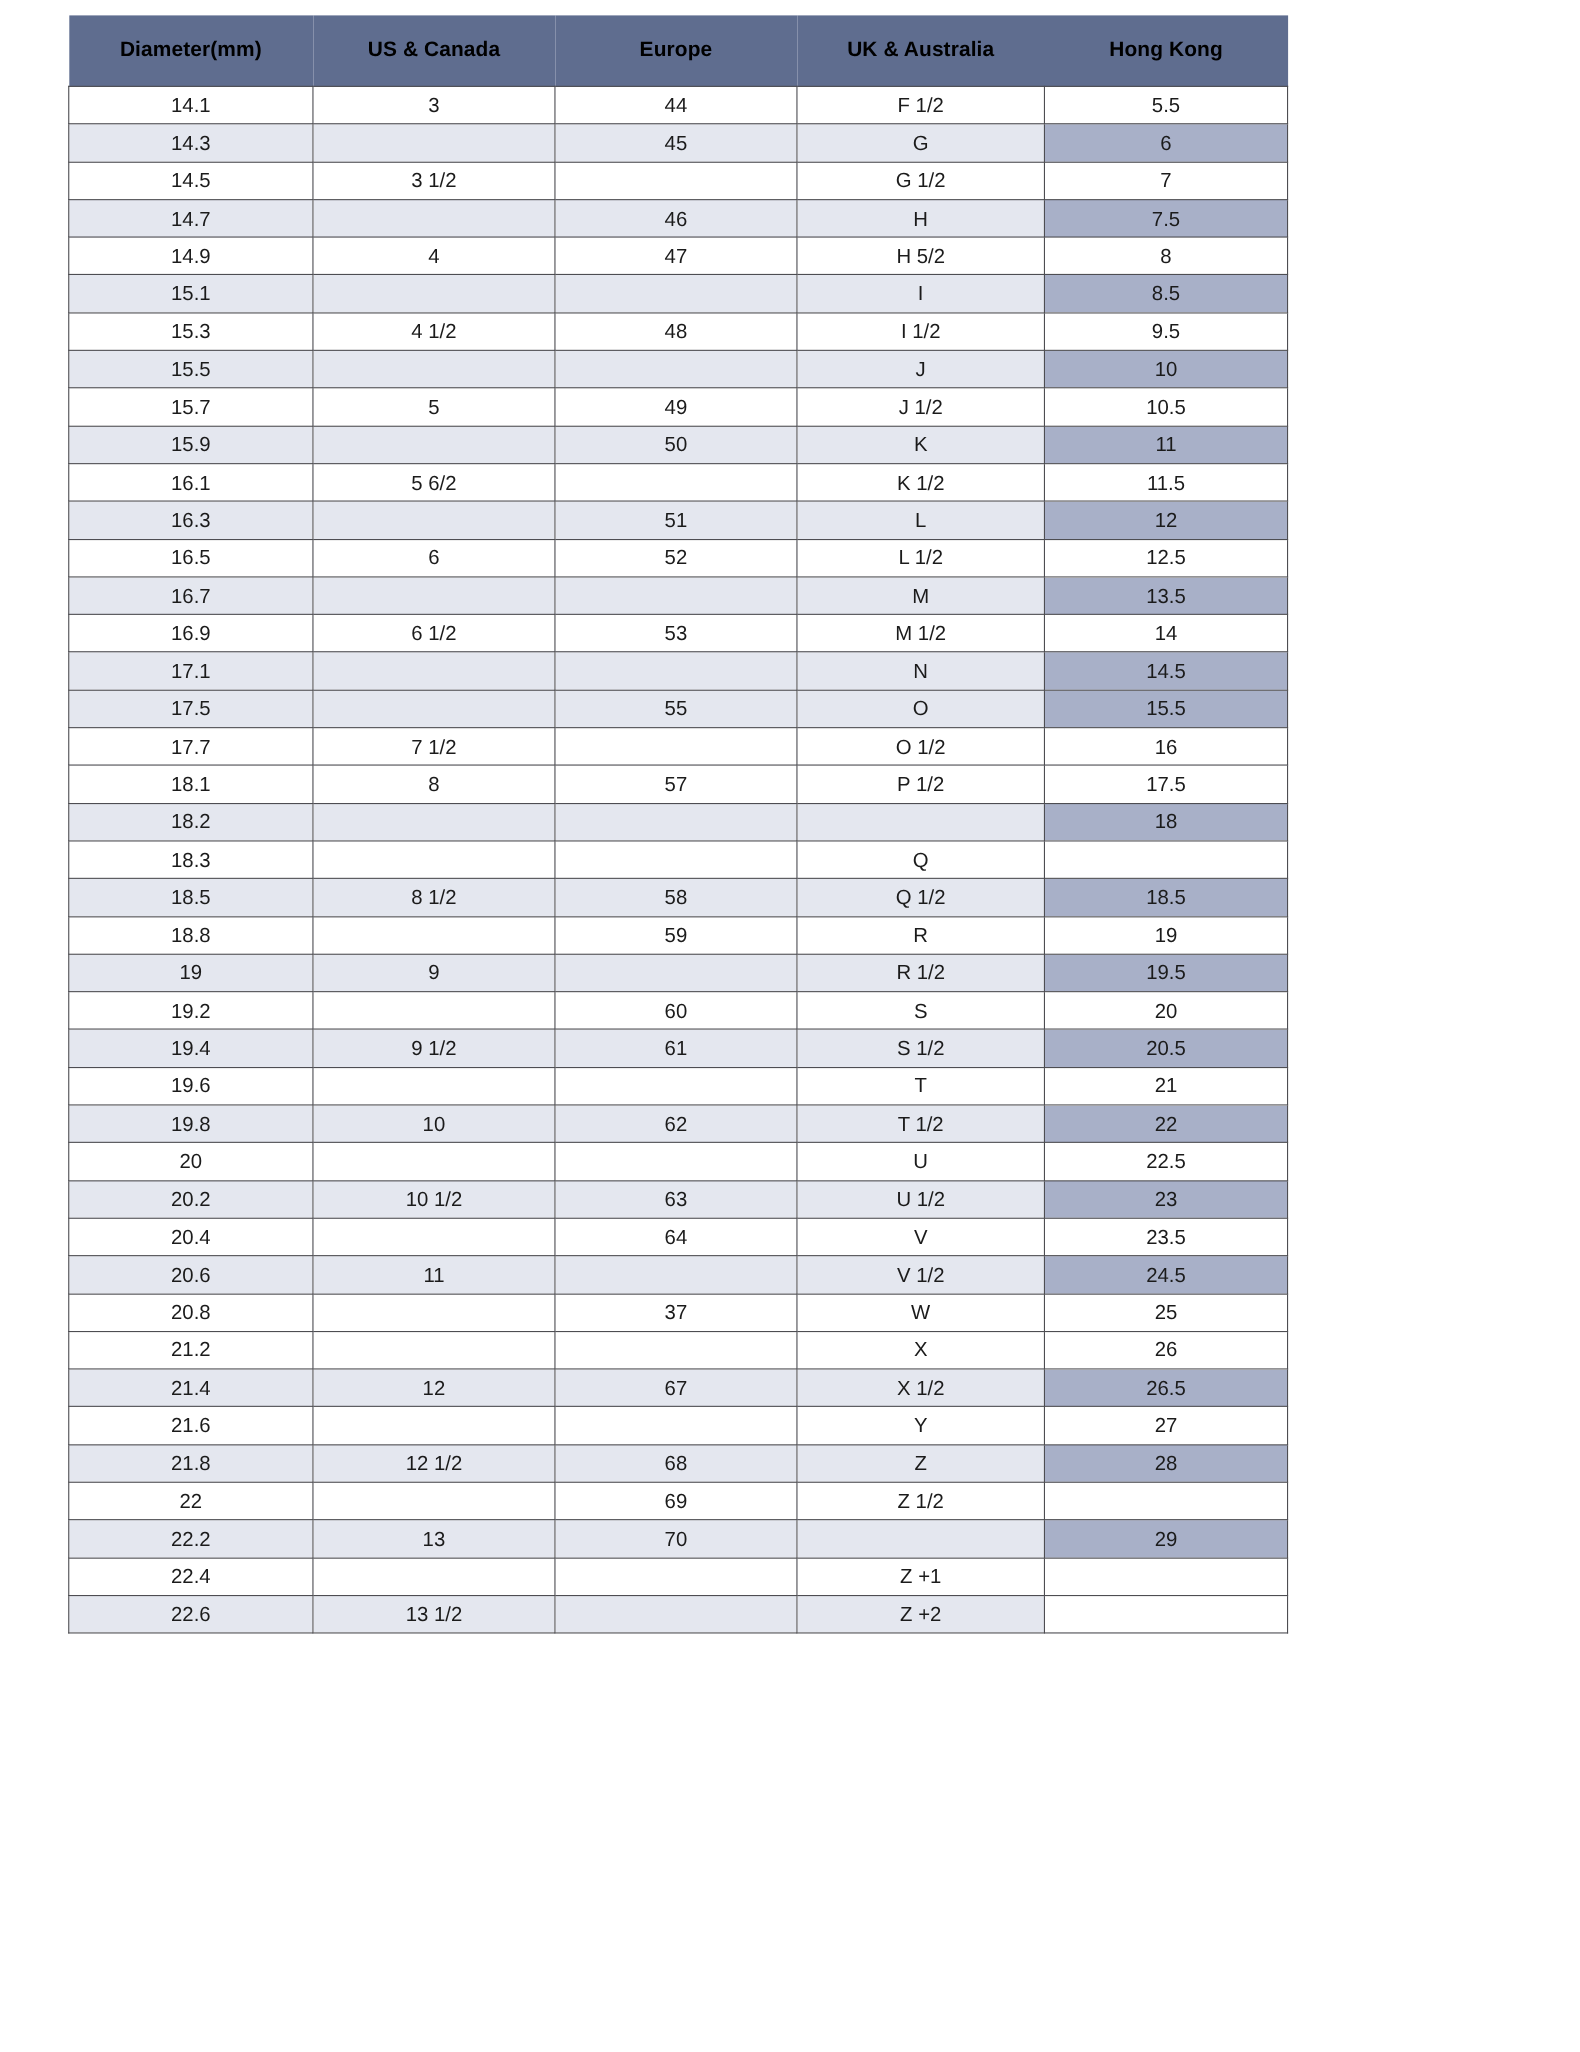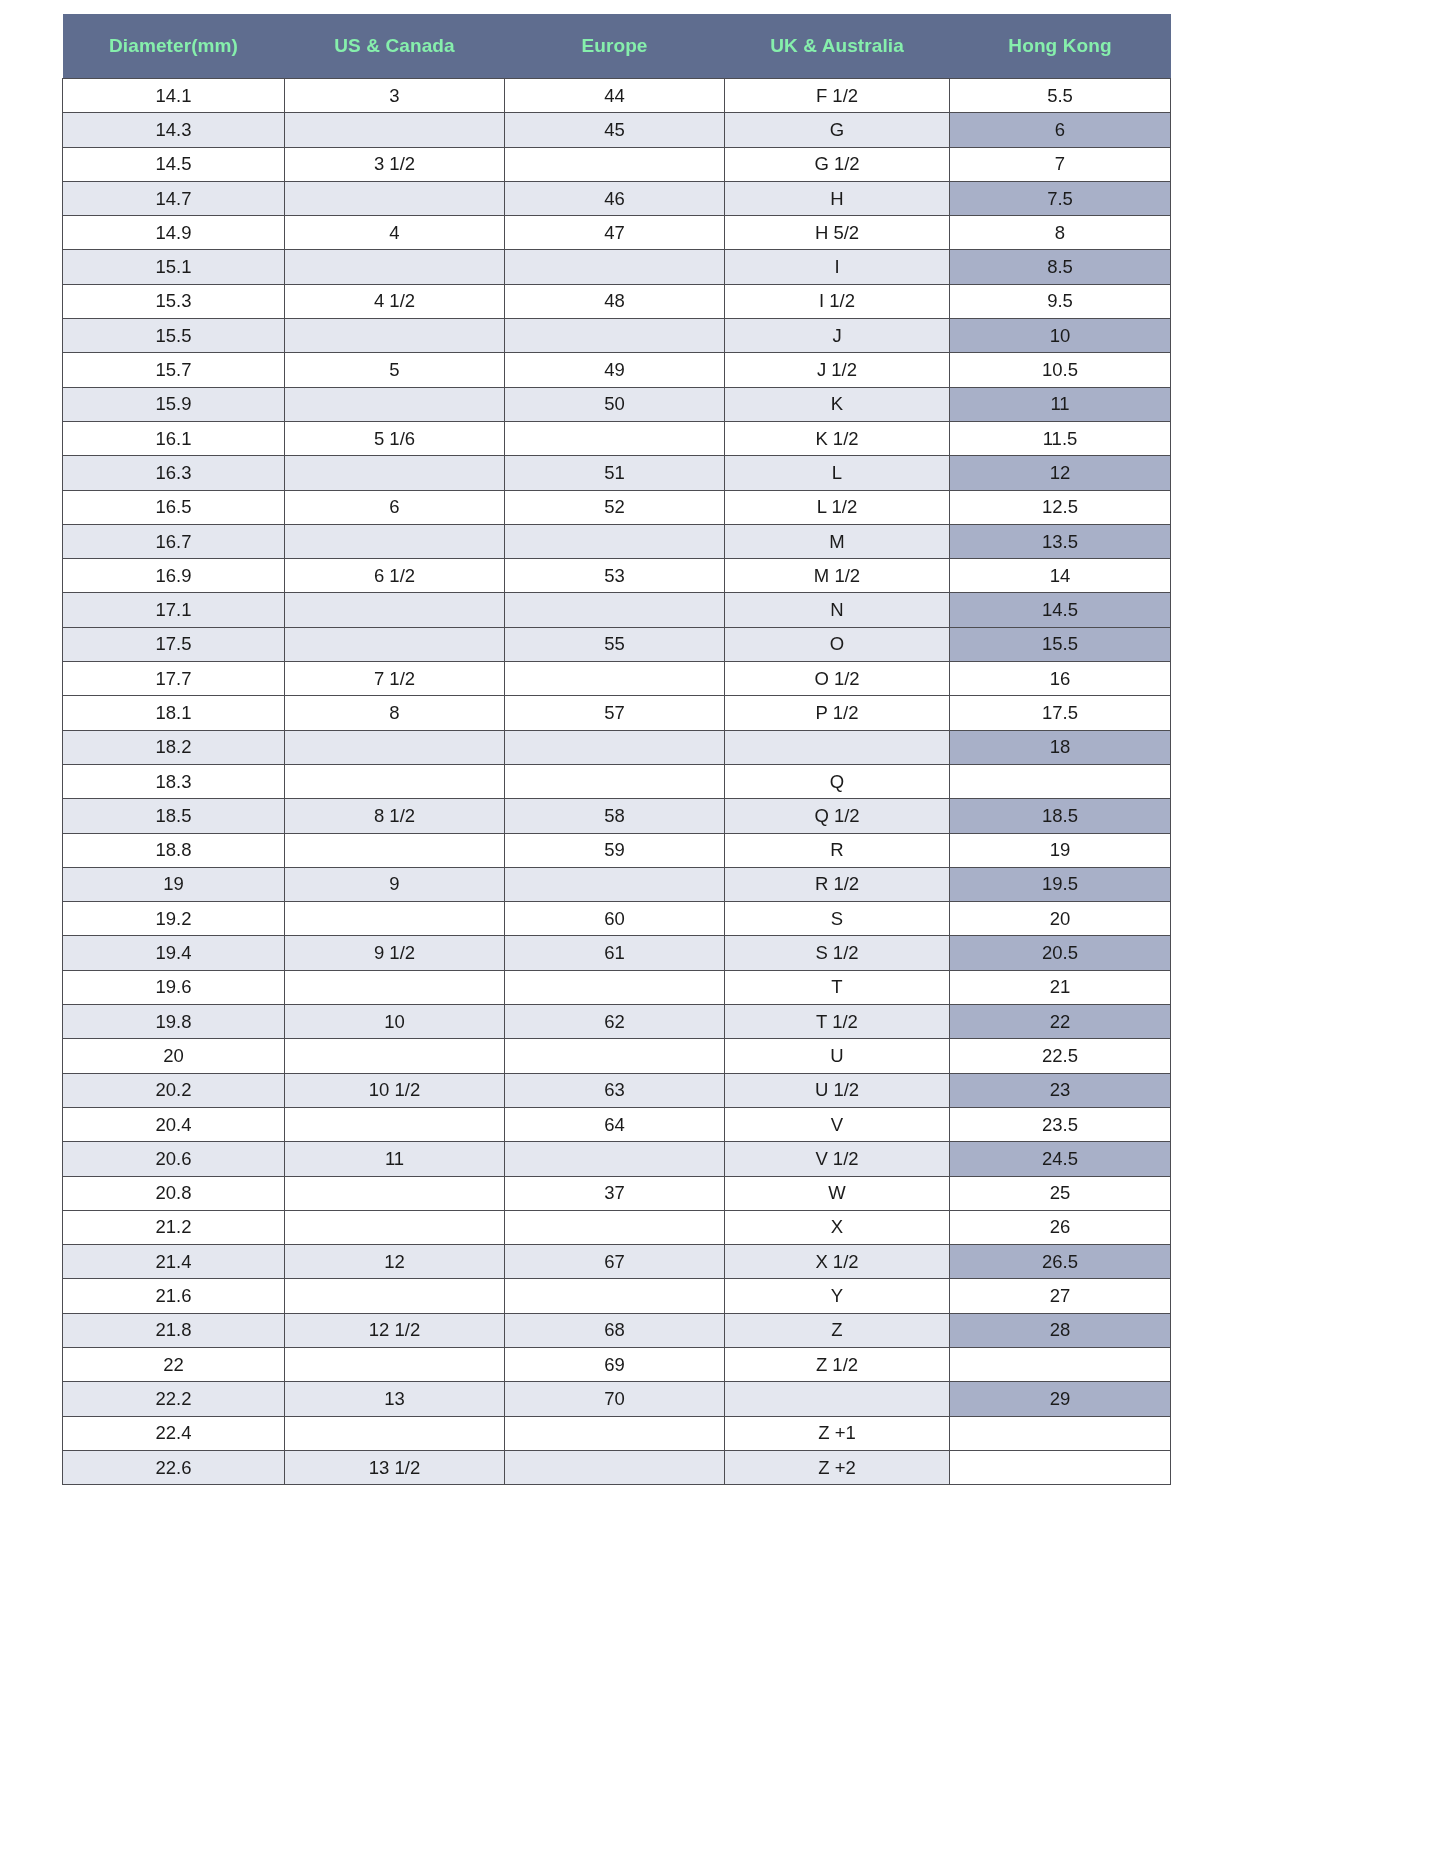--- a/index.html
+++ b/index.html
@@ -26,21 +26,21 @@
   }
   table.size-table col.c0 { width: 222px; }
   table.size-table col.c1 { width: 220px; }
   table.size-table col.c2 { width: 220px; }
   table.size-table col.c3 { width: 225px; }
   table.size-table col.c4 { width: 221px; }
 
   thead th {
     height: 64px;
     background: #5f6d8f;
-    color: #86efac;
+    color: #000000;
     font-size: 19px;
     font-weight: bold;
     text-align: center;
     vertical-align: middle;
     border: none;
     padding: 0;
     letter-spacing: 0.1px;
   }
   tbody td {
     height: 33.3px;
@@ -154,21 +154,21 @@
         </tr>
         <tr class="row-alt">
           <td>15.9</td>
           <td></td>
           <td>50</td>
           <td>K</td>
           <td class="hk-hi">11</td>
         </tr>
         <tr class="row-base">
           <td>16.1</td>
-          <td>5  1/6</td>
+          <td>5  6/2</td>
           <td></td>
           <td>K 1/2</td>
           <td class="hk-plain">11.5</td>
         </tr>
         <tr class="row-alt">
           <td>16.3</td>
           <td></td>
           <td>51</td>
           <td>L</td>
           <td class="hk-hi">12</td>

